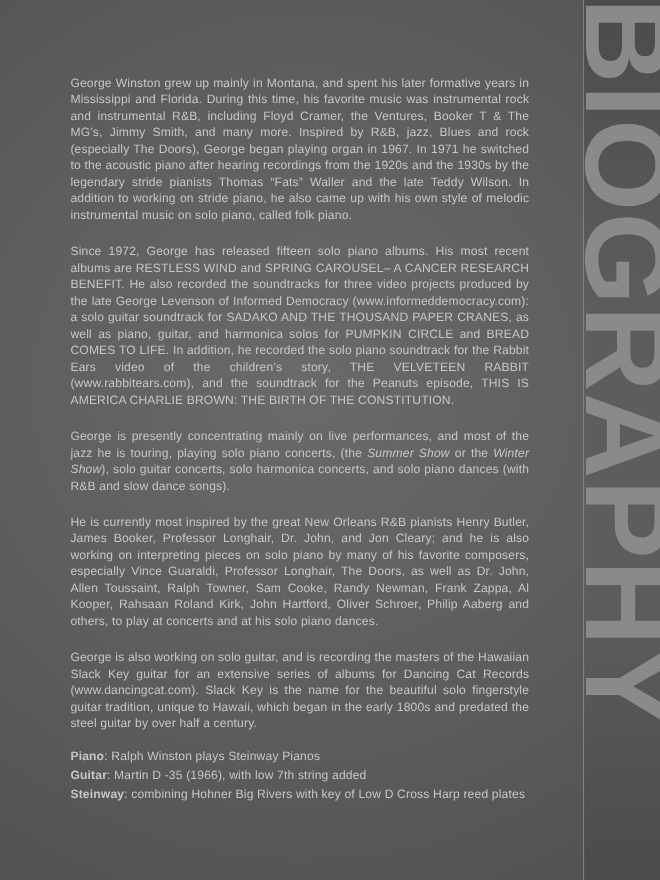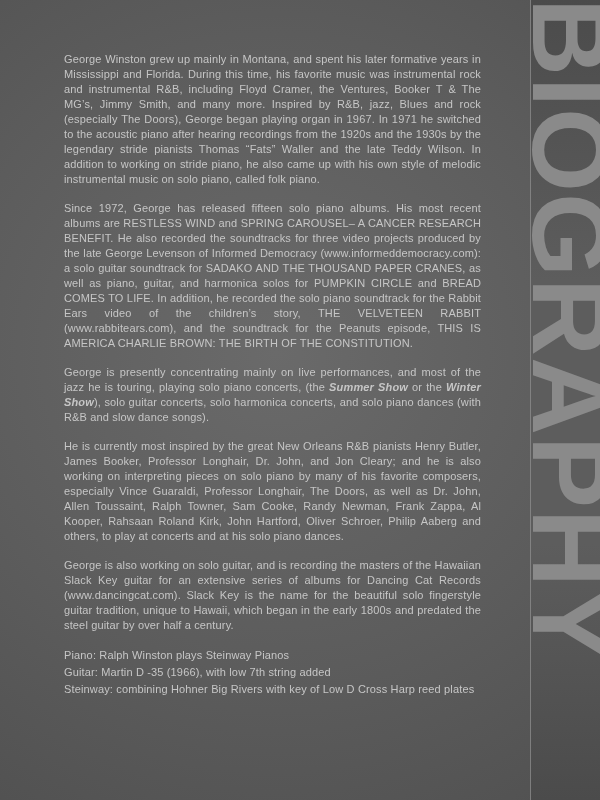--- a/index.html
+++ b/index.html
@@ -60,30 +60,30 @@
     position: absolute;
     left: 64px;
     top: 51px;
     width: 417px;
     color: var(--text-color);
     font-size: 11px;
     line-height: 15px;
     letter-spacing: 0.15px;
   }
   .text-block p {
-    margin: 1px 0 14px 0;
+    margin: 18px 0 14px 0;
     text-align: justify;
   }
   .specs p {
     margin: 0;
     text-align: left;
     line-height: 17px;
   }
-  .i { font-style: italic; font-weight: bold; }
-  .b { font-weight: normal; }
+  .i { font-style: italic; }
+  .b { font-weight: bold; }
 </style>
 </head>
 <body>
 
 <div class="page">
 
   <aside class="banner">
     <div class="banner-line"></div>
   </aside>
 

